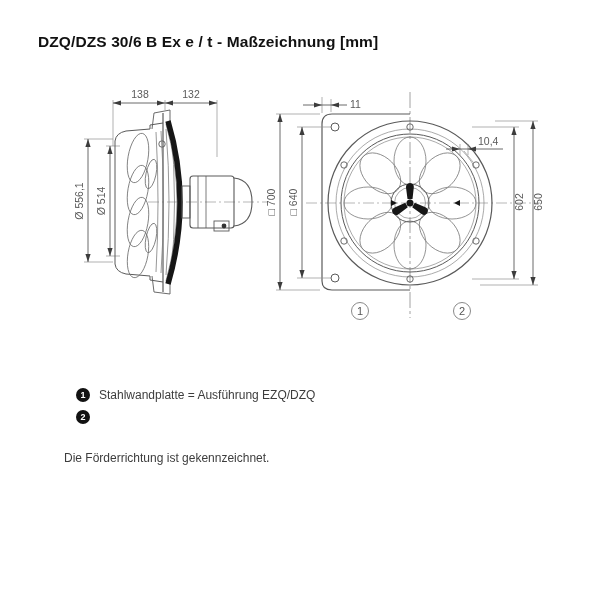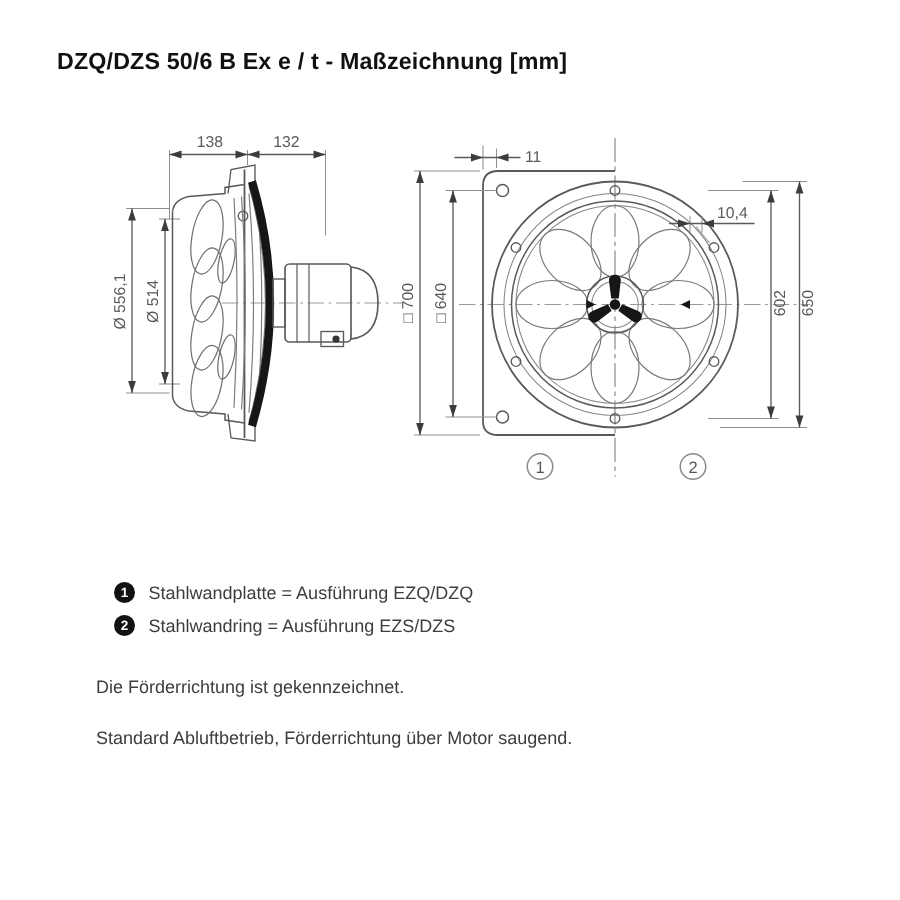--- a/index.html
+++ b/index.html
@@ -26,21 +26,21 @@
   .note.n1{top:451px;}
   .note.n2{top:485px;}
   text{font-family:"Liberation Sans", sans-serif;}
   .dim{font-size:10.5px;fill:#5a5a5a;}
 </style>
 </head>
 <body>
 
 <div class="screen">
 
-  <div class="title">DZQ/DZS 50/6 B Ex e / t - Maßzeichnung [mm]</div>
+  <div class="title">DZQ/DZS 30/6 B Ex e / t - Maßzeichnung [mm]</div>
 
   <svg class="drawing-svg" width="600" height="600" viewBox="0 0 600 600">
 
     <g stroke="#5a5a5a" fill="none" stroke-width="1">
 
       <g stroke="#8f8f8f" stroke-width="0.7">
         <path d="M113,146 V100"></path>
           <path d="M165,110 V100"></path>
           <path d="M217,157 V100"></path>
         <path d="M113,139 H84"></path>
@@ -227,19 +227,17 @@
   <div class="legend-item l1">
     <span class="marker-dot">
       <span>1</span>
     </span>
     <span class="legend-text">Stahlwandplatte = Ausführung EZQ/DZQ</span>
   </div>
   <div class="legend-item l2">
     <span class="marker-dot">
       <span>2</span>
     </span>
-    <span class="legend-text">Stahlwandring = Ausführung EZS/DZS</span>
   </div>
 
   <div class="note n1">Die Förderrichtung ist gekennzeichnet.</div>
-  <div class="note n2">Standard Abluftbetrieb, Förderrichtung über Motor saugend.</div>
 
 </div>
 
 </body></html>

